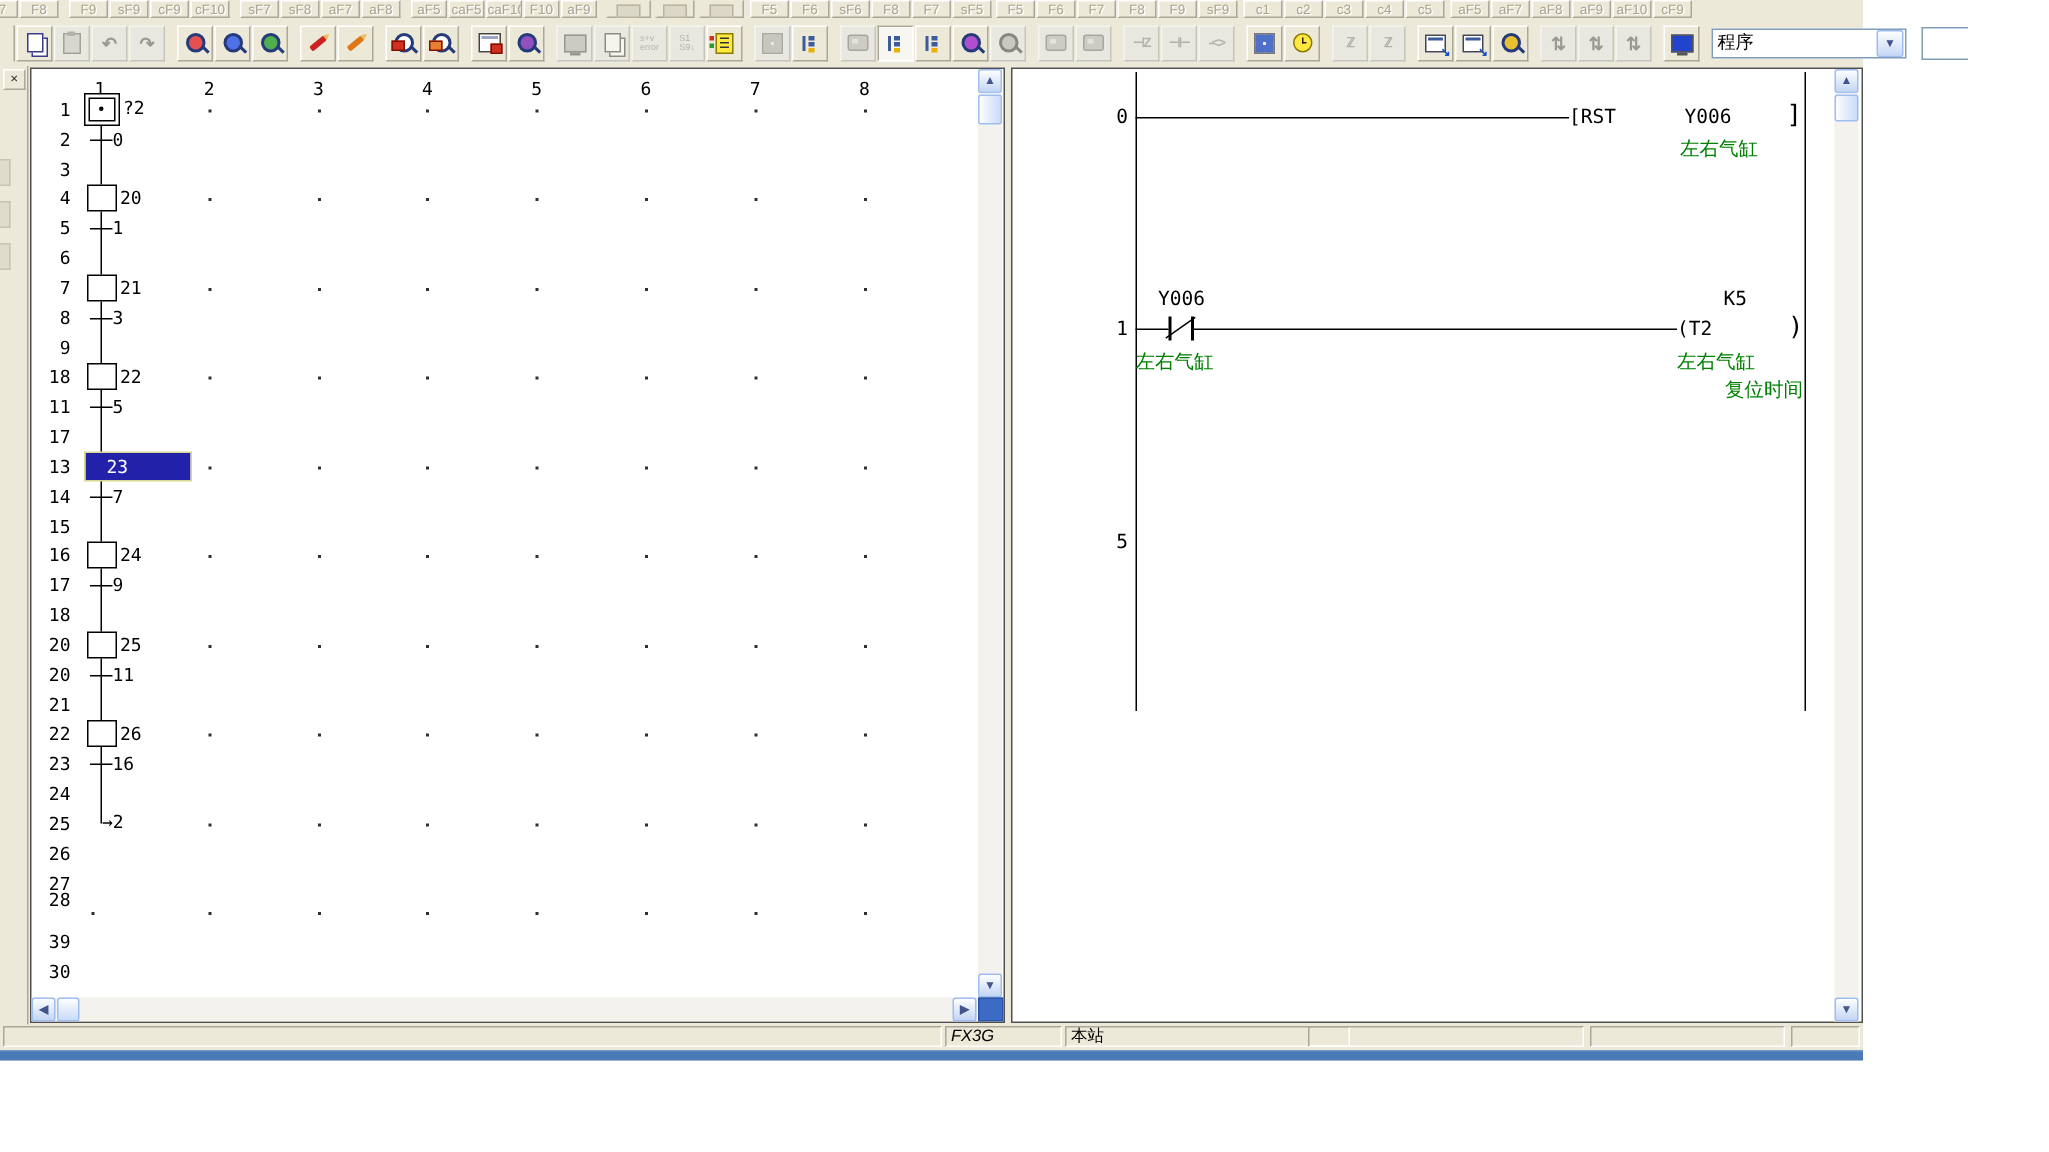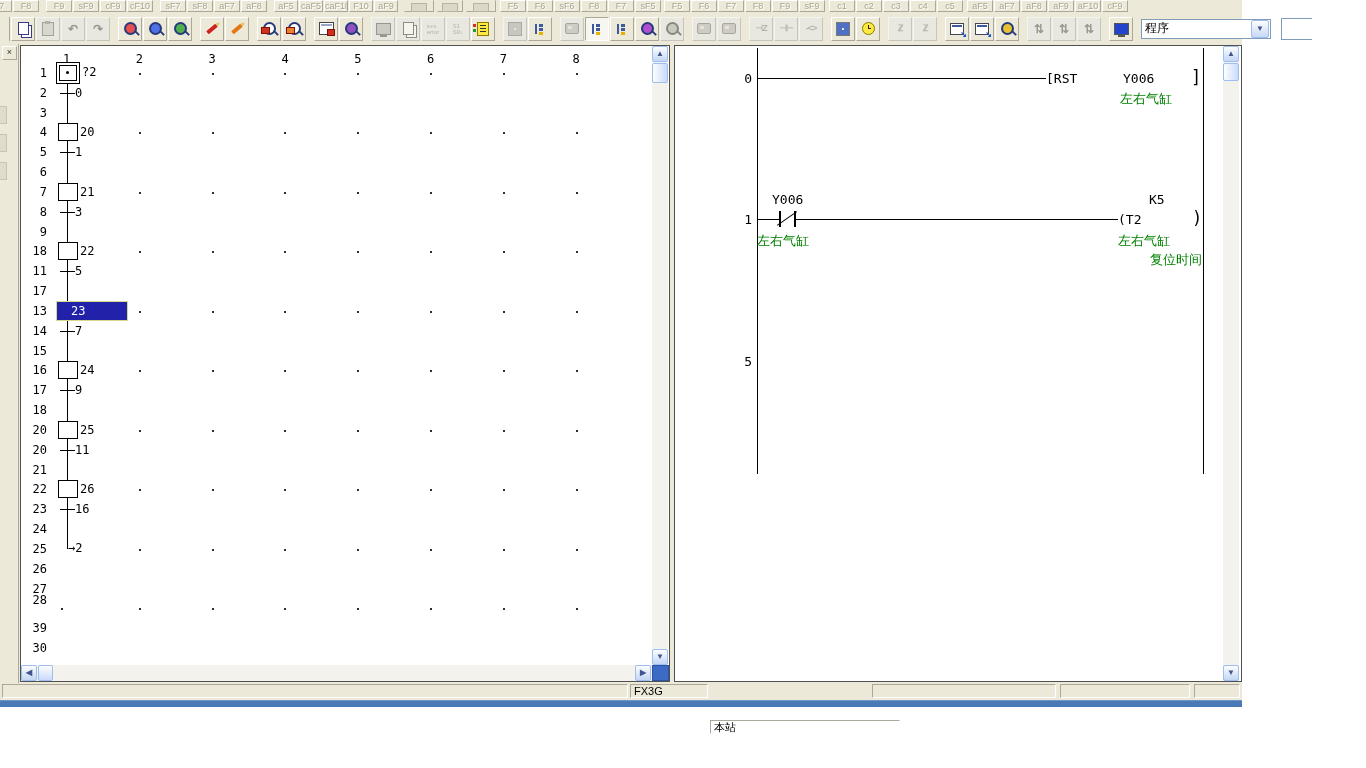--- a/index.html
+++ b/index.html
@@ -550,21 +550,21 @@
 
         <div class="strack-v" style="right:2px;top:0;height:637px;"></div>
         <div class="sbtn" style="right:2px;top:0;">▲</div>
         <div class="sthumb" style="right:2px;top:17px;width:16px;height:18px;"></div>
         <div class="sbtn" style="right:2px;top:619px;">▼</div>
       </div>
     </div>
 
     <div id="statusbar">
       <div class="scell" style="left:2px;width:626px;"></div>
-      <div class="scell" style="left:630px;width:78px;">FX3G</div>
-      <div class="scell" style="left:710px;width:190px;margin-top:36px;">本站</div>
+      <div class="scell" style="left:630px;width:78px;font-style:italic;">FX3G</div>
+      <div class="scell" style="left:710px;width:190px;">本站</div>
       <div class="scell" style="left:872px;width:184px;"></div>
       <div class="scell" style="left:1060px;width:130px;"></div>
       <div class="scell" style="left:1194px;width:46px;"></div>
     </div>
     <div id="bluestrip"></div>
   </div>
 </div>
 
 </body></html>

